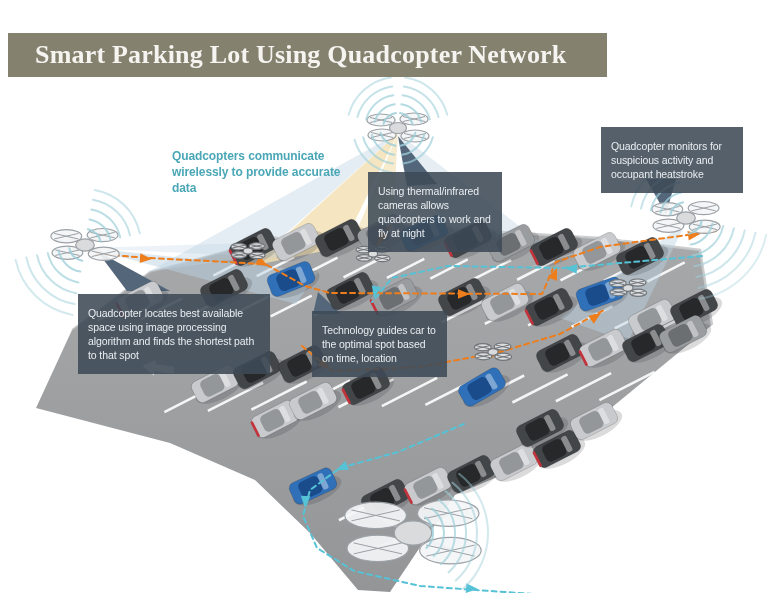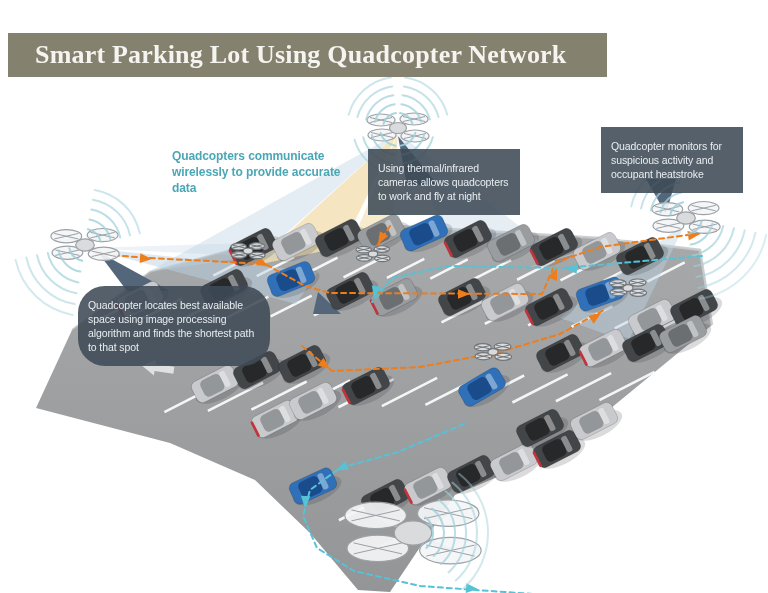--- a/index.html
+++ b/index.html
@@ -7,22 +7,22 @@
          font-family:"Liberation Sans",sans-serif;}
   #scene{position:absolute;left:0;top:0;}
   #title-bar{position:absolute;left:8px;top:33px;width:599px;height:44px;background:#85816F;
              display:flex;align-items:center;box-sizing:border-box;padding-left:27px;}
   #title-bar span{font-family:"Liberation Serif",serif;font-size:26px;font-weight:700;
                   color:#F5F4F0;letter-spacing:.2px;white-space:nowrap;}
   #note-teal{position:absolute;left:172px;top:148px;width:172px;color:#4AA7B6;
              font-size:12px;font-weight:700;line-height:1.35;letter-spacing:-.1px;}
   .callout{position:absolute;background:rgba(62,74,86,.88);color:#E9EDF0;font-size:10.5px;
            line-height:1.34;letter-spacing:-.1px;padding:12px 10px;box-sizing:border-box;}
-  #co-left{left:78px;top:286px;width:192px;border-radius:27px;}
-  #co-night{left:368px;top:149px;width:152px;}
+  #co-left{left:78px;top:294px;width:192px;}
+  #co-night{left:368px;top:172px;width:134px;}
   #co-monitor{left:601px;top:127px;width:142px;}
   #co-guide{left:312px;top:311px;width:135px;}
   #co-scan{left:532px;top:373px;width:158px;}
 </style>
 </head>
 <body>
 
 <div id="stage">
   <svg id="scene" width="768" height="593" viewBox="0 0 768 593">
       <defs>
@@ -567,13 +567,14 @@
         <path d="M459.2,473.9 A75,75 0 0 1 463.2,588.7" fill="none" stroke="#9ECFD9" stroke-width="2" stroke-linecap="round" opacity="0.44999999999999996"></path>
       </g>
     </svg>
   <div id="title-bar">
     <span>Smart Parking Lot Using Quadcopter Network</span>
   </div>
   <div id="note-teal">Quadcopters communicate wirelessly to provide accurate data</div>
   <div class="callout" id="co-left">Quadcopter locates best available space using image processing algorithm and finds the shortest path to that spot</div>
   <div class="callout" id="co-night">Using thermal/infrared cameras allows quadcopters to work and fly at night</div>
   <div class="callout" id="co-monitor">Quadcopter monitors for suspicious activity and occupant heatstroke</div>
+  <div class="callout" id="co-guide">Technology guides car to the optimal spot based on time, location</div>
 </div>
 
 </body></html>

